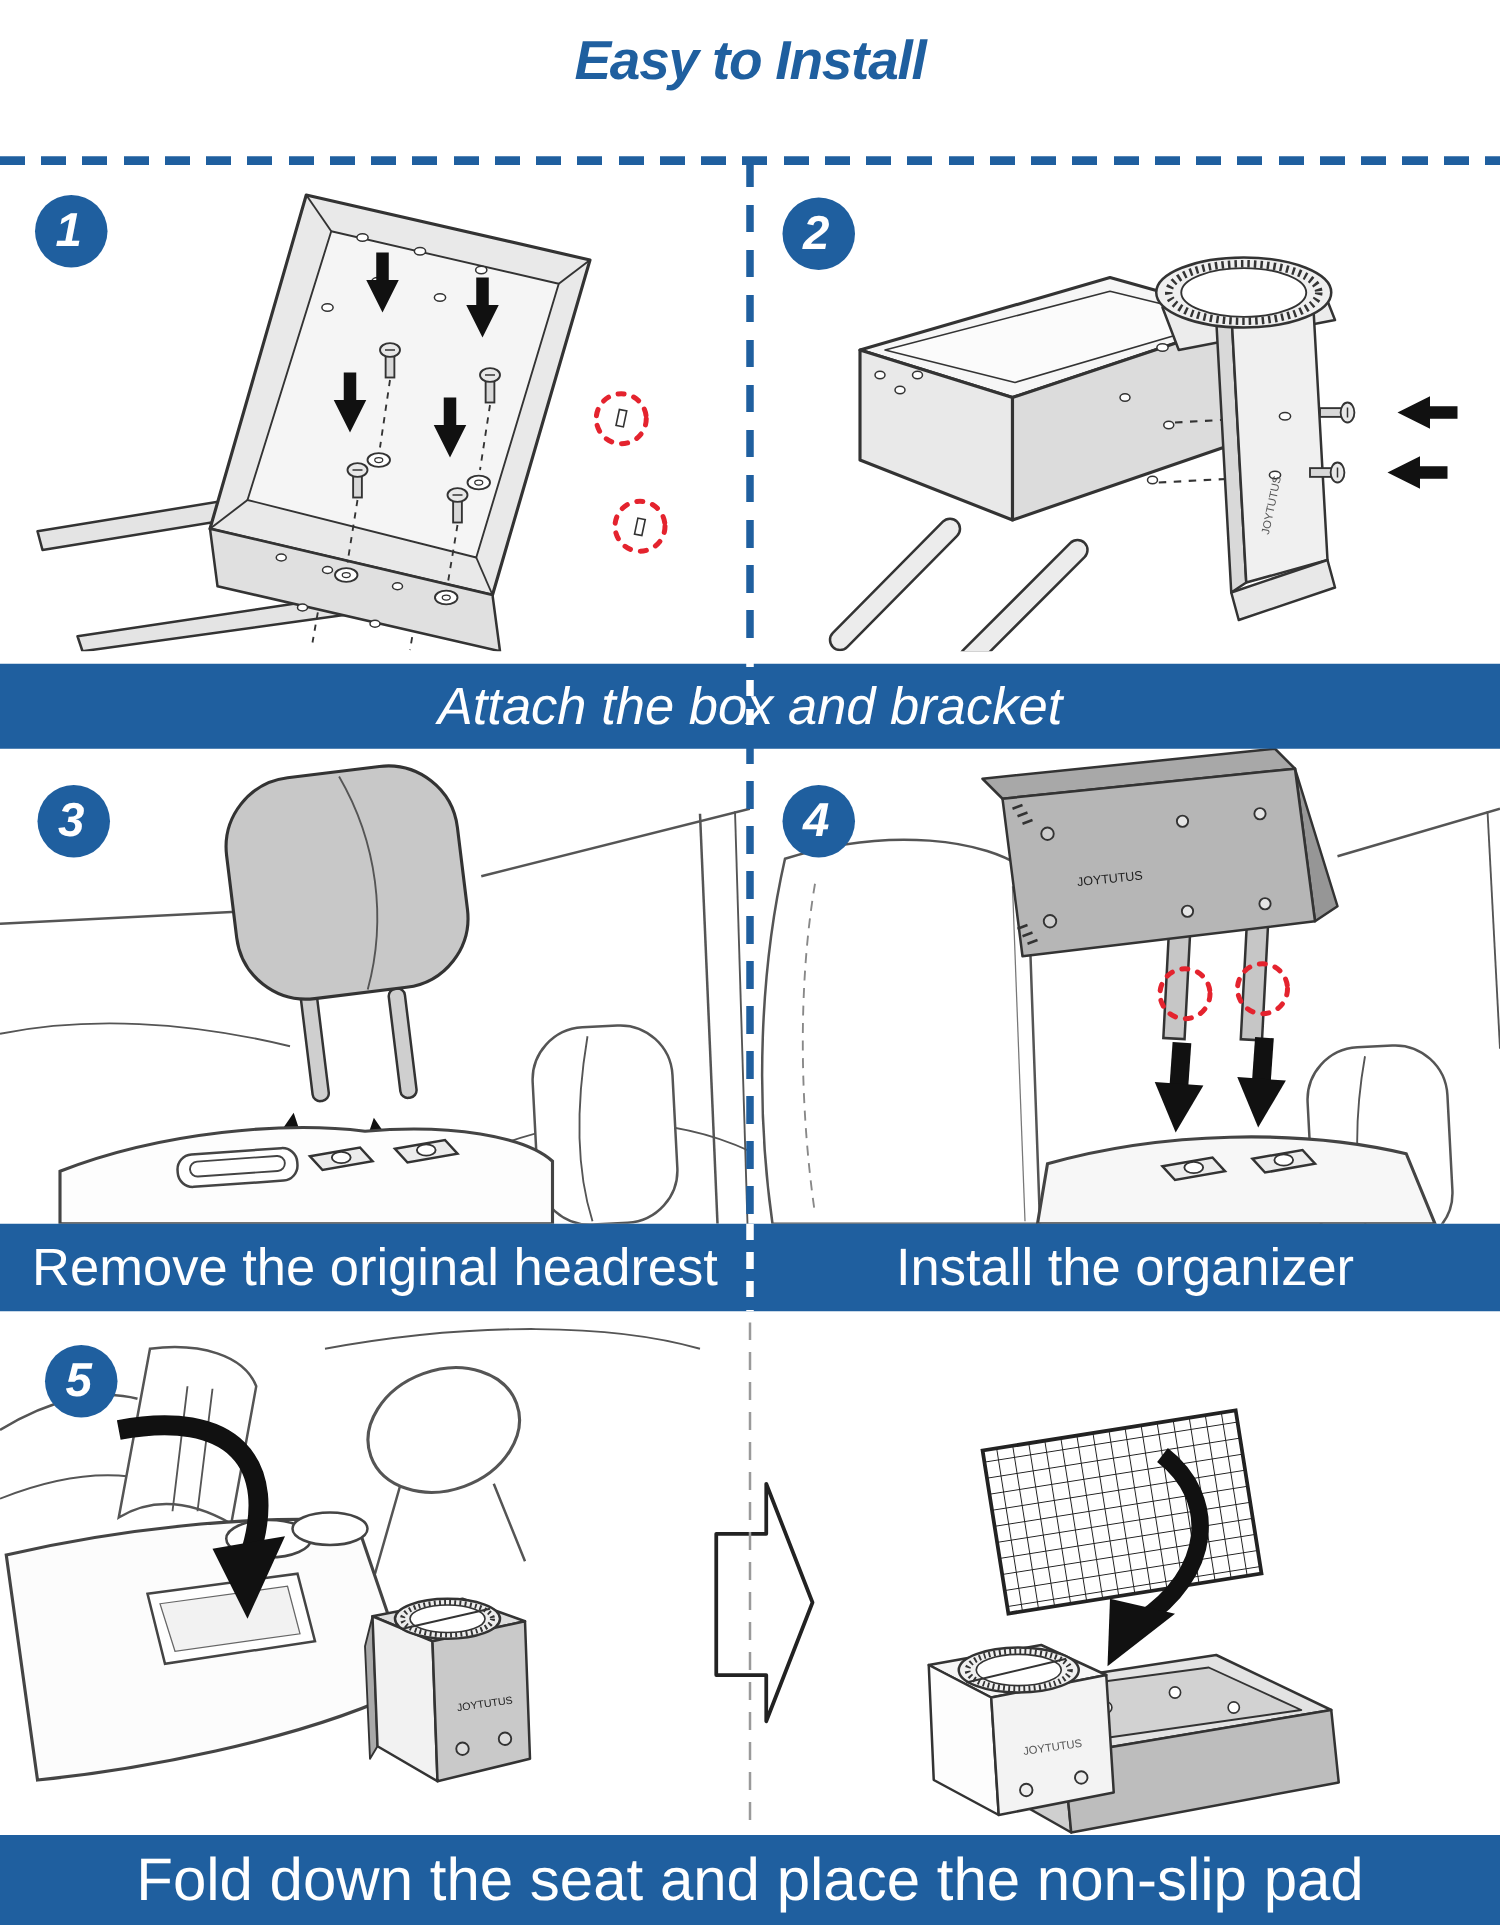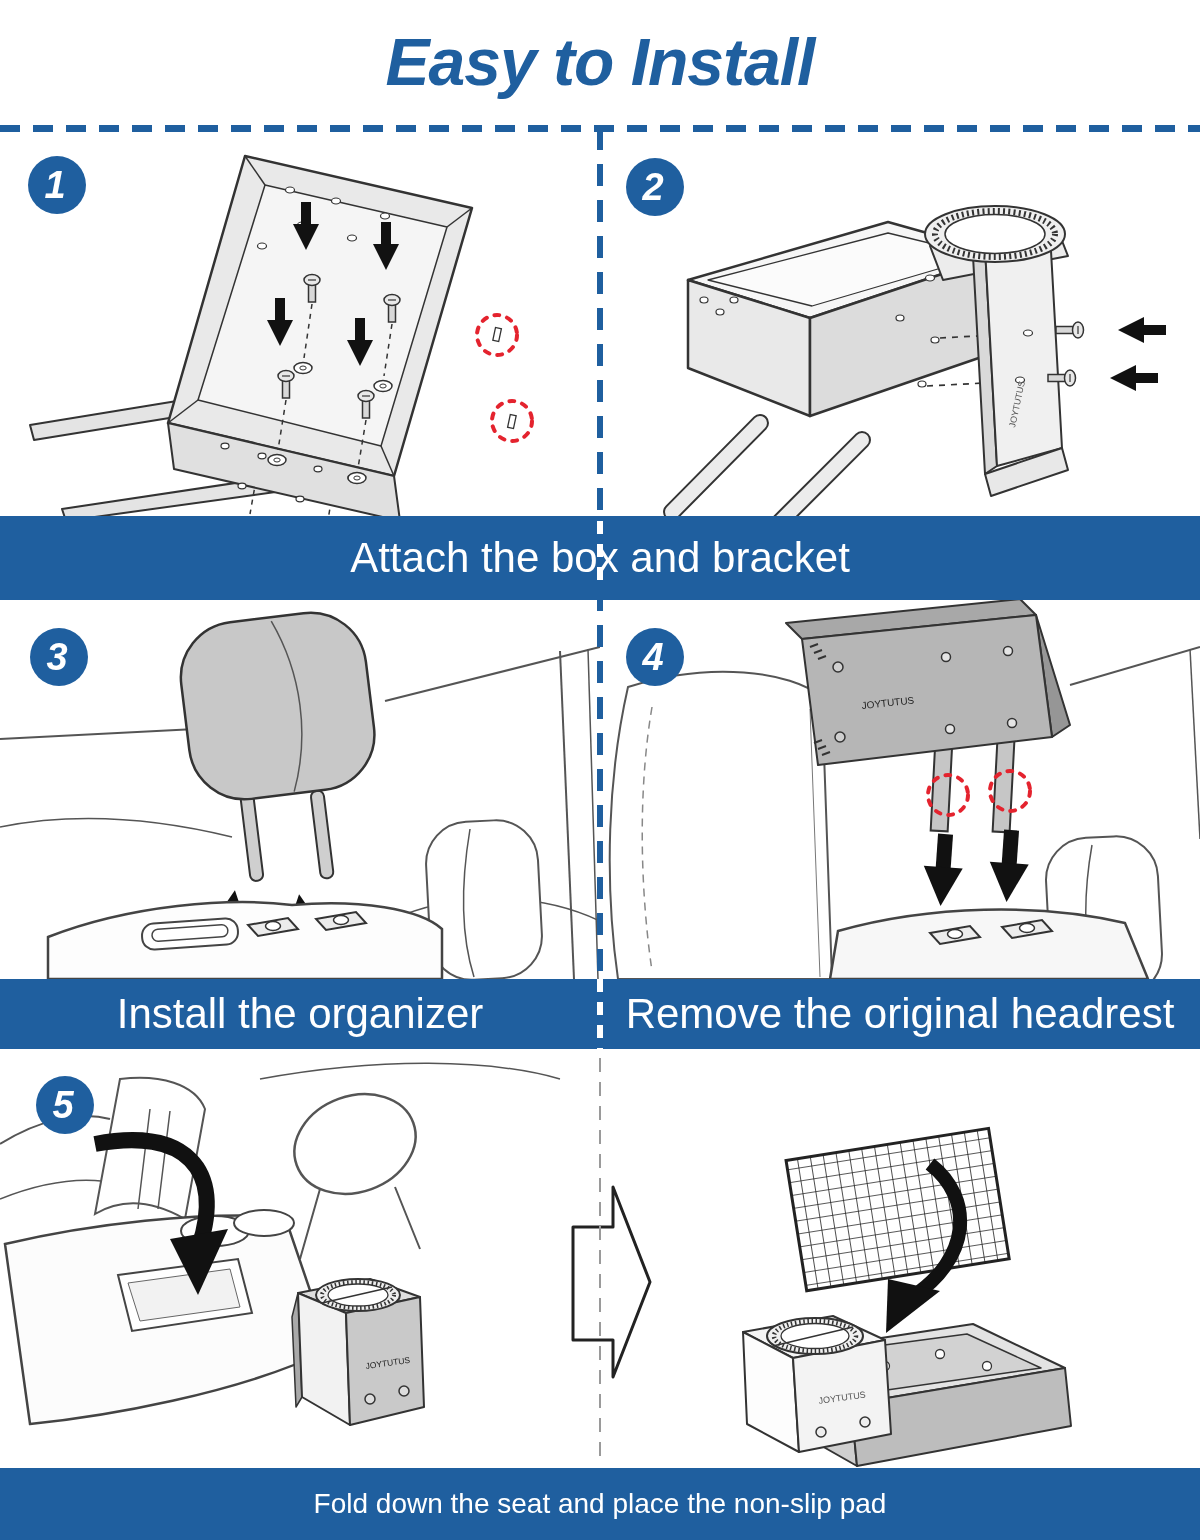--- a/index.html
+++ b/index.html
@@ -7,35 +7,35 @@
     --red:#e4232e;
     --ink:#333;
     --sketch:#555;
   }
   *{margin:0;padding:0;box-sizing:border-box;}
   body{background:#fff;font-family:"Liberation Sans",sans-serif;}
   .page{position:relative;width:1200px;height:1540px;background:#fff;overflow:hidden;}
 
   .title{
     position:absolute;left:0;top:24px;width:1200px;text-align:center;
-    font-size:66px;font-weight:bold;font-style:italic;color:var(--blue);
+    font-size:44px;font-weight:bold;font-style:italic;color:var(--blue);
     letter-spacing:-1px;
   }
 
   .panel{position:absolute;display:block;}
 
   .bar{position:absolute;left:0;width:1200px;background:var(--blue);display:flex;}
   .bar .cap{
     flex:1;display:flex;align-items:center;justify-content:center;
     color:#fff;font-size:42px;font-weight:400;white-space:nowrap;
   }
-  .bar1{top:516px;height:84px;}
+  .bar1{top:531px;height:68px;font-style:italic;}
   .bar2{top:979px;height:70px;}
   .bar3{top:1468px;height:72px;}
-  .bar3 .cap{font-size:28px;}
+  .bar3 .cap{font-size:48px;}
 
   .dash-h{
     position:absolute;left:0;top:125px;width:1200px;height:7px;
     background:repeating-linear-gradient(90deg,var(--blue) 0 20px,transparent 20px 33px);
   }
   .dash-v{position:absolute;left:597px;width:6px;}
   .dash-v.blue{background:repeating-linear-gradient(180deg,var(--blue) 0 22px,transparent 22px 36px);}
   .dash-v.white{background:repeating-linear-gradient(180deg,#fff 0 13px,transparent 13px 23px);}
   .dash-v.gray{left:599px;width:2px;background:repeating-linear-gradient(180deg,#9a9a9a 0 14px,transparent 14px 24px);}
 
@@ -329,22 +329,22 @@
             <circle cx="130" cy="128" r="5"></circle>
         </g>
       </g>
     </g>
   </svg>
 
   <div class="bar bar1">
     <div class="cap">Attach the box and bracket</div>
   </div>
   <div class="bar bar2">
+    <div class="cap">Remove the original headrest</div>
     <div class="cap">Install the organizer</div>
-    <div class="cap">Remove the original headrest</div>
   </div>
   <div class="bar bar3">
     <div class="cap">Fold down the seat and place the non-slip pad</div>
   </div>
 
   <div class="dash-h"></div>
   <div class="dash-v blue" style="top:128px;height:393px"></div>
   <div class="dash-v white" style="top:521px;height:68px"></div>
   <div class="dash-v blue" style="top:589px;height:390px"></div>
   <div class="dash-v white" style="top:979px;height:70px"></div>

